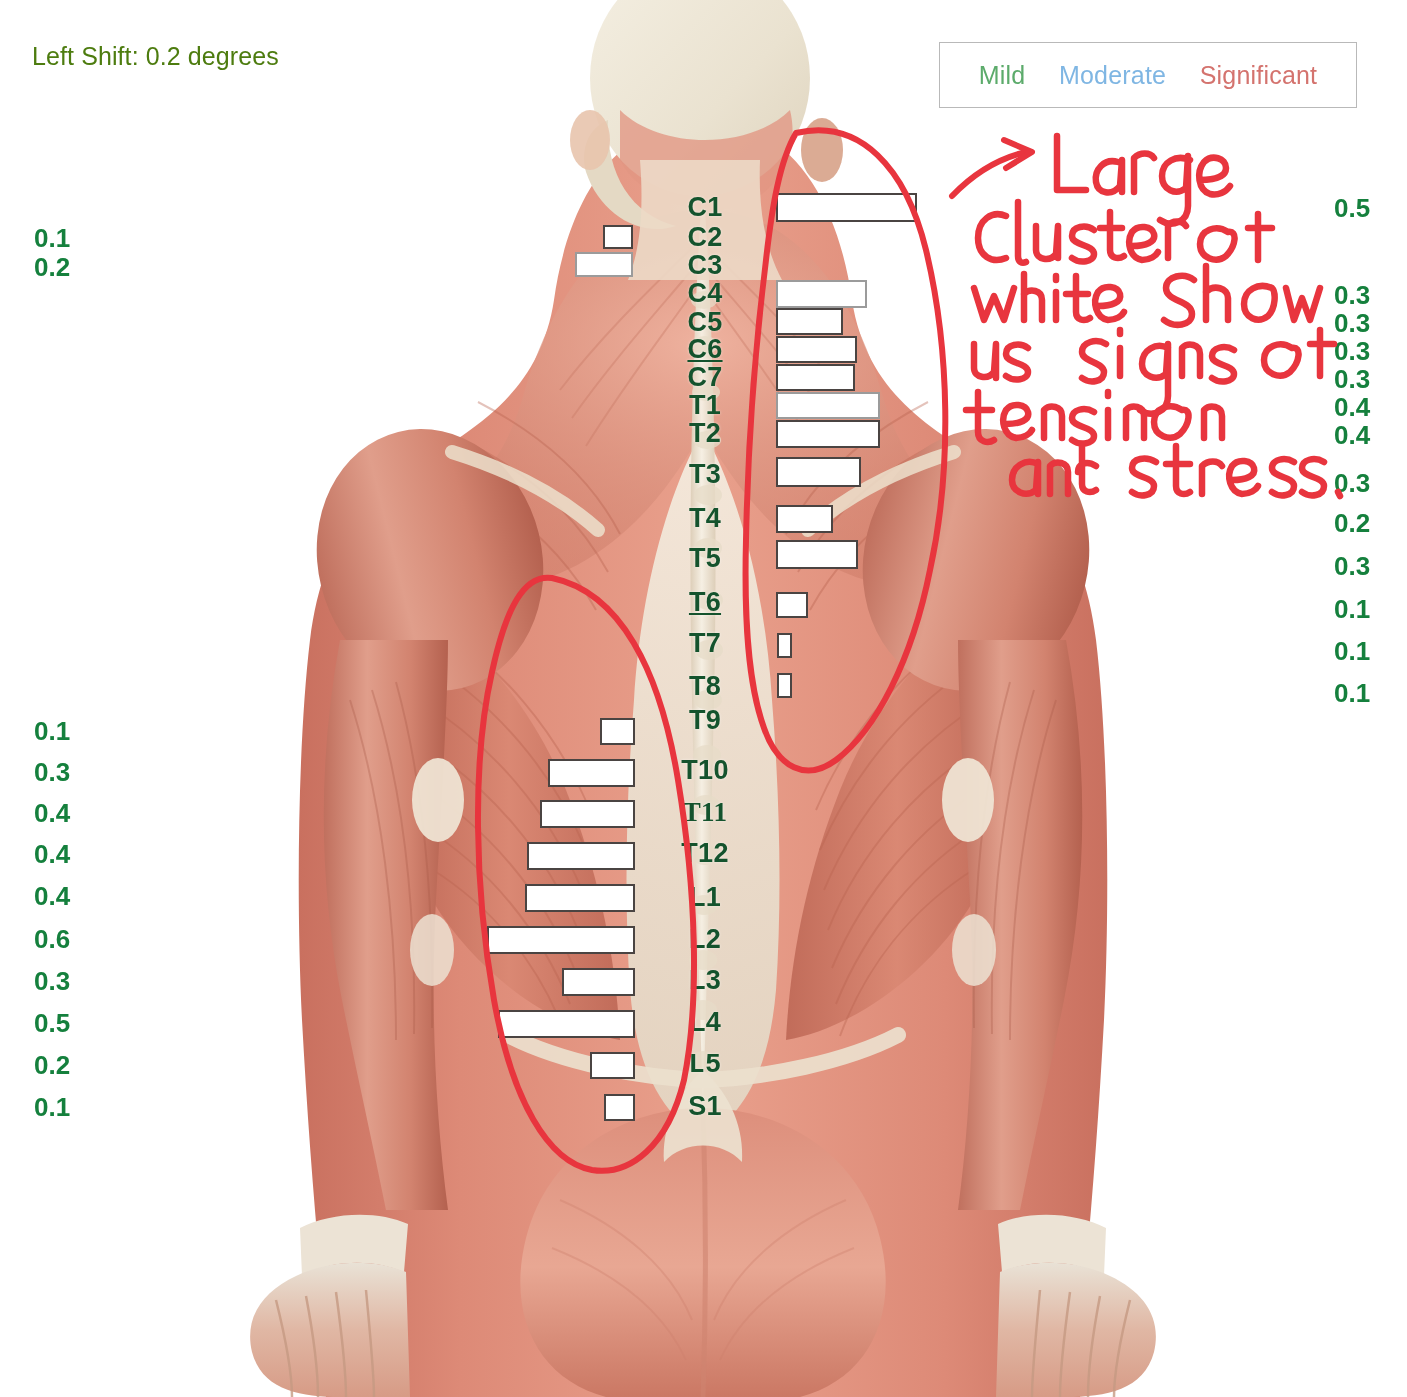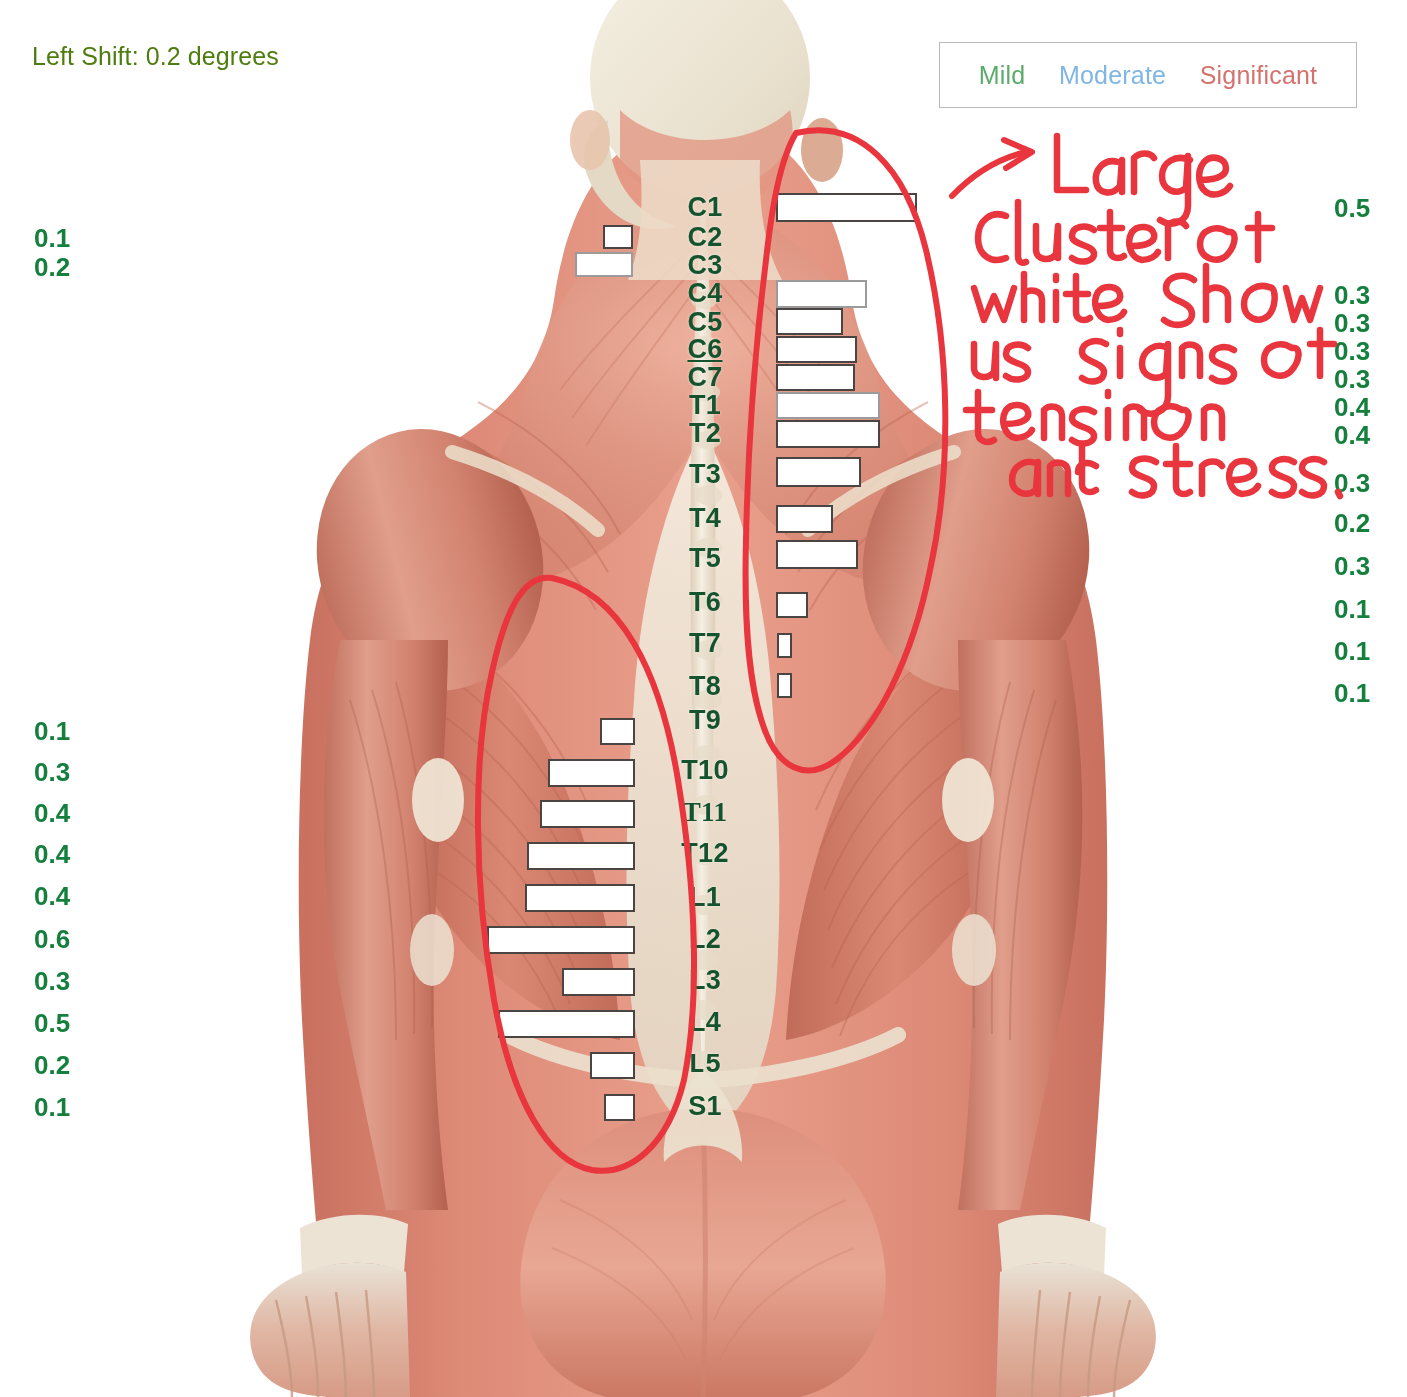--- a/index.html
+++ b/index.html
@@ -355,21 +355,21 @@
       <div class="vlabel" style="left: 672px; top: 250px;">C3</div>
       <div class="vlabel" style="left: 672px; top: 278px;">C4</div>
       <div class="vlabel" style="left: 672px; top: 307px;">C5</div>
       <div class="vlabel" style="left: 672px; top: 334px; text-decoration: underline;">C6</div>
       <div class="vlabel" style="left: 672px; top: 362px;">C7</div>
       <div class="vlabel" style="left: 672px; top: 390px;">T1</div>
       <div class="vlabel" style="left: 672px; top: 418px;">T2</div>
       <div class="vlabel" style="left: 672px; top: 459px;">T3</div>
       <div class="vlabel" style="left: 672px; top: 503px;">T4</div>
       <div class="vlabel" style="left: 672px; top: 543px;">T5</div>
-      <div class="vlabel" style="left: 672px; top: 587px;">T6</div>
+      <div class="vlabel" style="left: 672px; top: 587px; text-decoration: underline;">T6</div>
       <div class="vlabel" style="left: 672px; top: 628px;">T7</div>
       <div class="vlabel" style="left: 672px; top: 671px;">T8</div>
       <div class="vlabel" style="left: 672px; top: 705px;">T9</div>
       <div class="vlabel" style="left: 672px; top: 755px;">T10</div>
       <div class="vlabel" style="left: 672px; top: 797px; font-family: Liberation Serif, serif;">T11</div>
       <div class="vlabel" style="left: 672px; top: 838px;">T12</div>
       <div class="vlabel" style="left: 672px; top: 882px;">L1</div>
       <div class="vlabel" style="left: 672px; top: 924px;">L2</div>
       <div class="vlabel" style="left: 672px; top: 965px;">L3</div>
       <div class="vlabel" style="left: 672px; top: 1007px;">L4</div>

